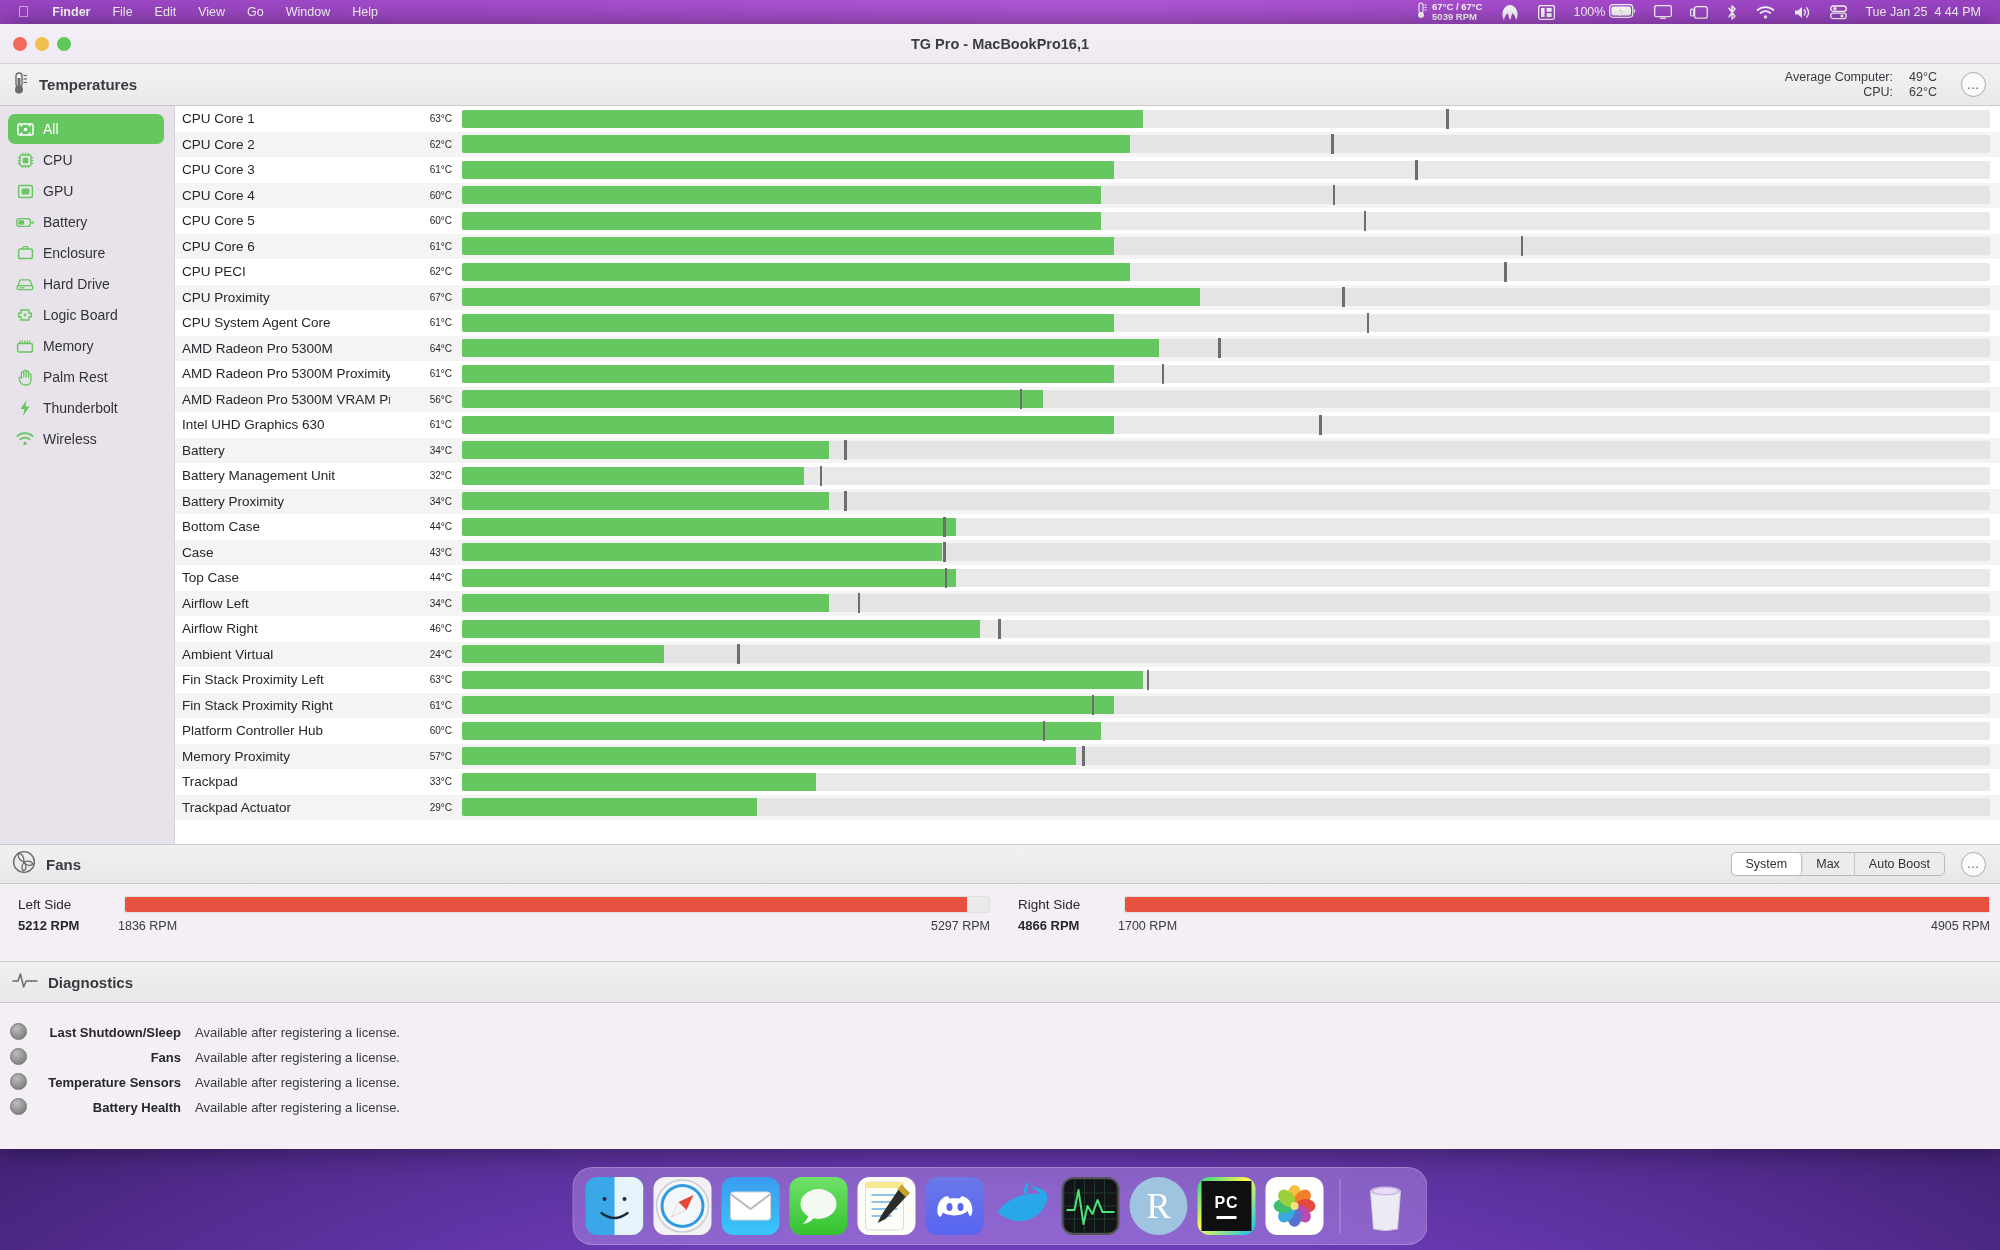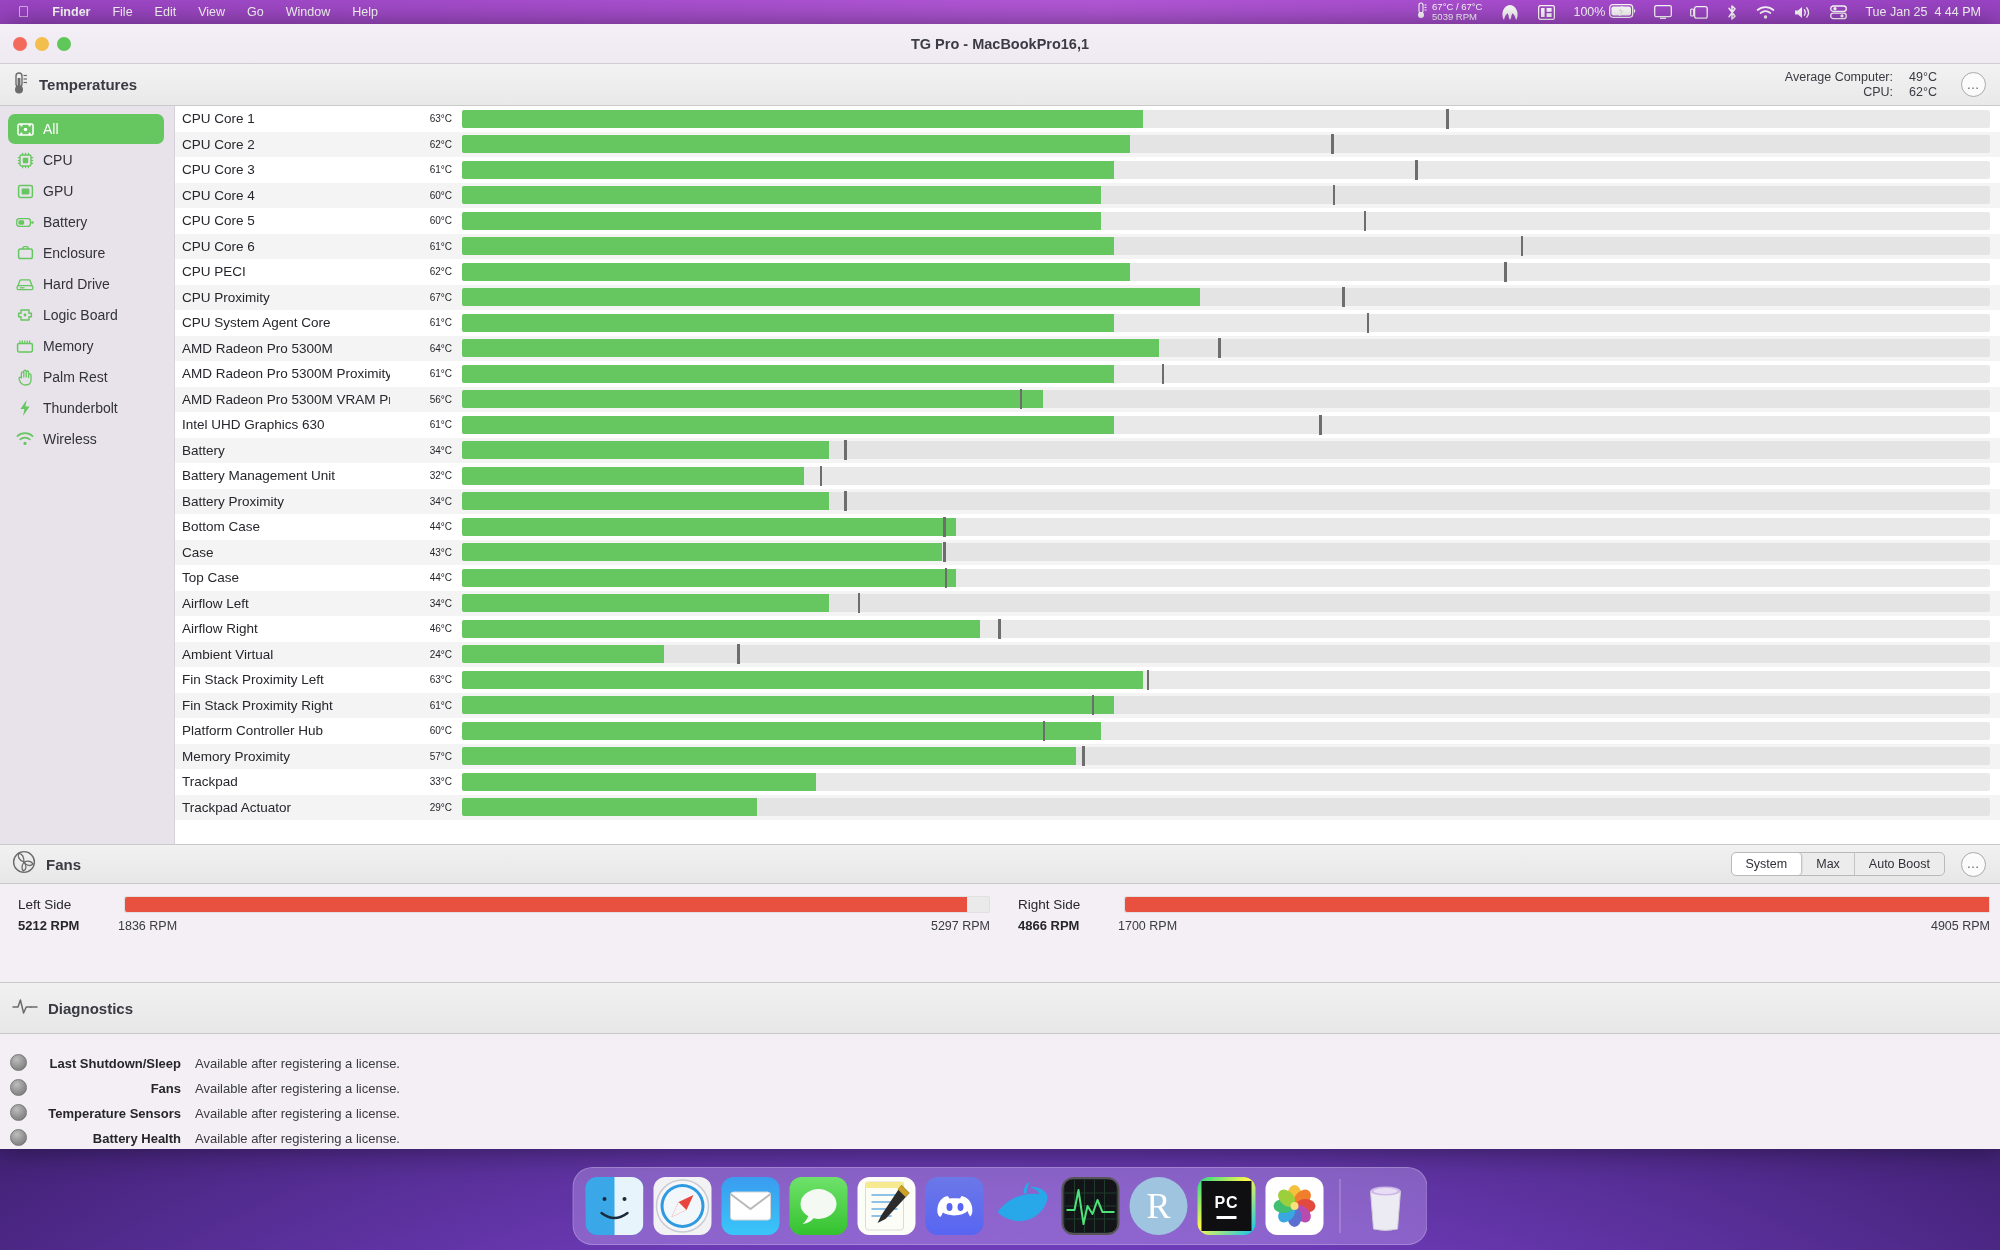--- a/index.html
+++ b/index.html
@@ -23,21 +23,21 @@
     position:absolute; left:0; top:0; width:2000px; height:24px;
     background:linear-gradient(90deg,#9b45c4 0%, #a94fd0 30%, #b358d8 55%, #a64ace 80%, #9a44c5 100%);
     display:flex; align-items:center; color:#fff; font-size:12.5px;
   }
   #menubar .mb-left { display:flex; align-items:center; gap:0; padding-left:8px;}
   #menubar .mi { padding:0 11px; height:24px; line-height:24px; white-space:nowrap; }
   #menubar .mi.bold { font-weight:bold; }
   #menubar .apple { padding:0 12px 0 10px; font-size:15px; line-height:22px; }
   #menubar .mb-right { margin-left:auto; display:flex; align-items:center; gap:0; padding-right:10px; }
   #menubar .mb-right .seg { display:flex; align-items:center; padding:0 9px; height:24px; }
-  .tempstack { display:flex; flex-direction:column; justify-content:center; line-height:10.5px; font-size:9.5px; font-weight:normal; }
+  .tempstack { display:flex; flex-direction:column; justify-content:center; line-height:10.5px; font-size:9.5px; font-weight:bold; }
   .clock { font-size:12.5px; padding-left:6px; white-space:pre; }
   .batt-pct { font-size:12.5px; padding-right:4px; }
 
   
   #window {
     position:absolute; left:0; top:24px; width:2000px; height:1125px;
     background:#f3eff5;
     box-shadow:0 0 28px rgba(0,0,0,.45);
     overflow:hidden;
   }
@@ -126,24 +126,24 @@
   .fan-top { display:flex; align-items:center; gap:6px; }
   .fan-label { width:108px; flex:0 0 108px; font-size:13.5px; color:#26262c; padding-left:8px; }
   .fan-track { flex:1; height:17px; background:#eaeaea; border-radius:2px; position:relative; border:1px solid #e0e0e0; }
   .fan-fill { position:absolute; left:0; top:0; bottom:0; background:#e8513f; border-radius:2px 0 0 2px; }
   .fan-bottom { display:flex; align-items:center; margin-top:5px; }
   .fan-cur { width:108px; flex:0 0 108px; font-size:13px; font-weight:bold; color:#26262c; padding-left:8px; }
   .fan-range { flex:1; display:flex; justify-content:space-between; font-size:12.5px; color:#3a3a42; }
 
   
   #diagheader {
-    height:52px; width:100%;
+    height:42px; width:100%;
     background:linear-gradient(180deg,#f1f1f1 0%, #e7e7e7 100%);
     border-top:1px solid #c9c9c9; border-bottom:1px solid #c9c9c9;
-    display:flex; align-items:center; padding:0 14px 0 12px;margin-top:21px;
+    display:flex; align-items:center; padding:0 14px 0 12px;
   }
   #diagheader .hdr-title { font-size:15px; font-weight:bold; color:#3a3a42; margin-left:10px; }
   #diagbody { background:#f3eff5; padding:12px 0 0 0; }
   .diagrow { display:flex; align-items:flex-end; height:25px; }
   .dled {
     width:17px; height:17px; border-radius:50%; margin-left:10px;
     background:radial-gradient(circle at 38% 30%, #bdbdbd, #8e8e8e 60%, #707070 100%);
     border:1px solid #777;
   }
   .dlabel { width:140px; flex:0 0 140px; text-align:right; font-size:13px; font-weight:bold; color:#26262c; margin-left:14px; }

